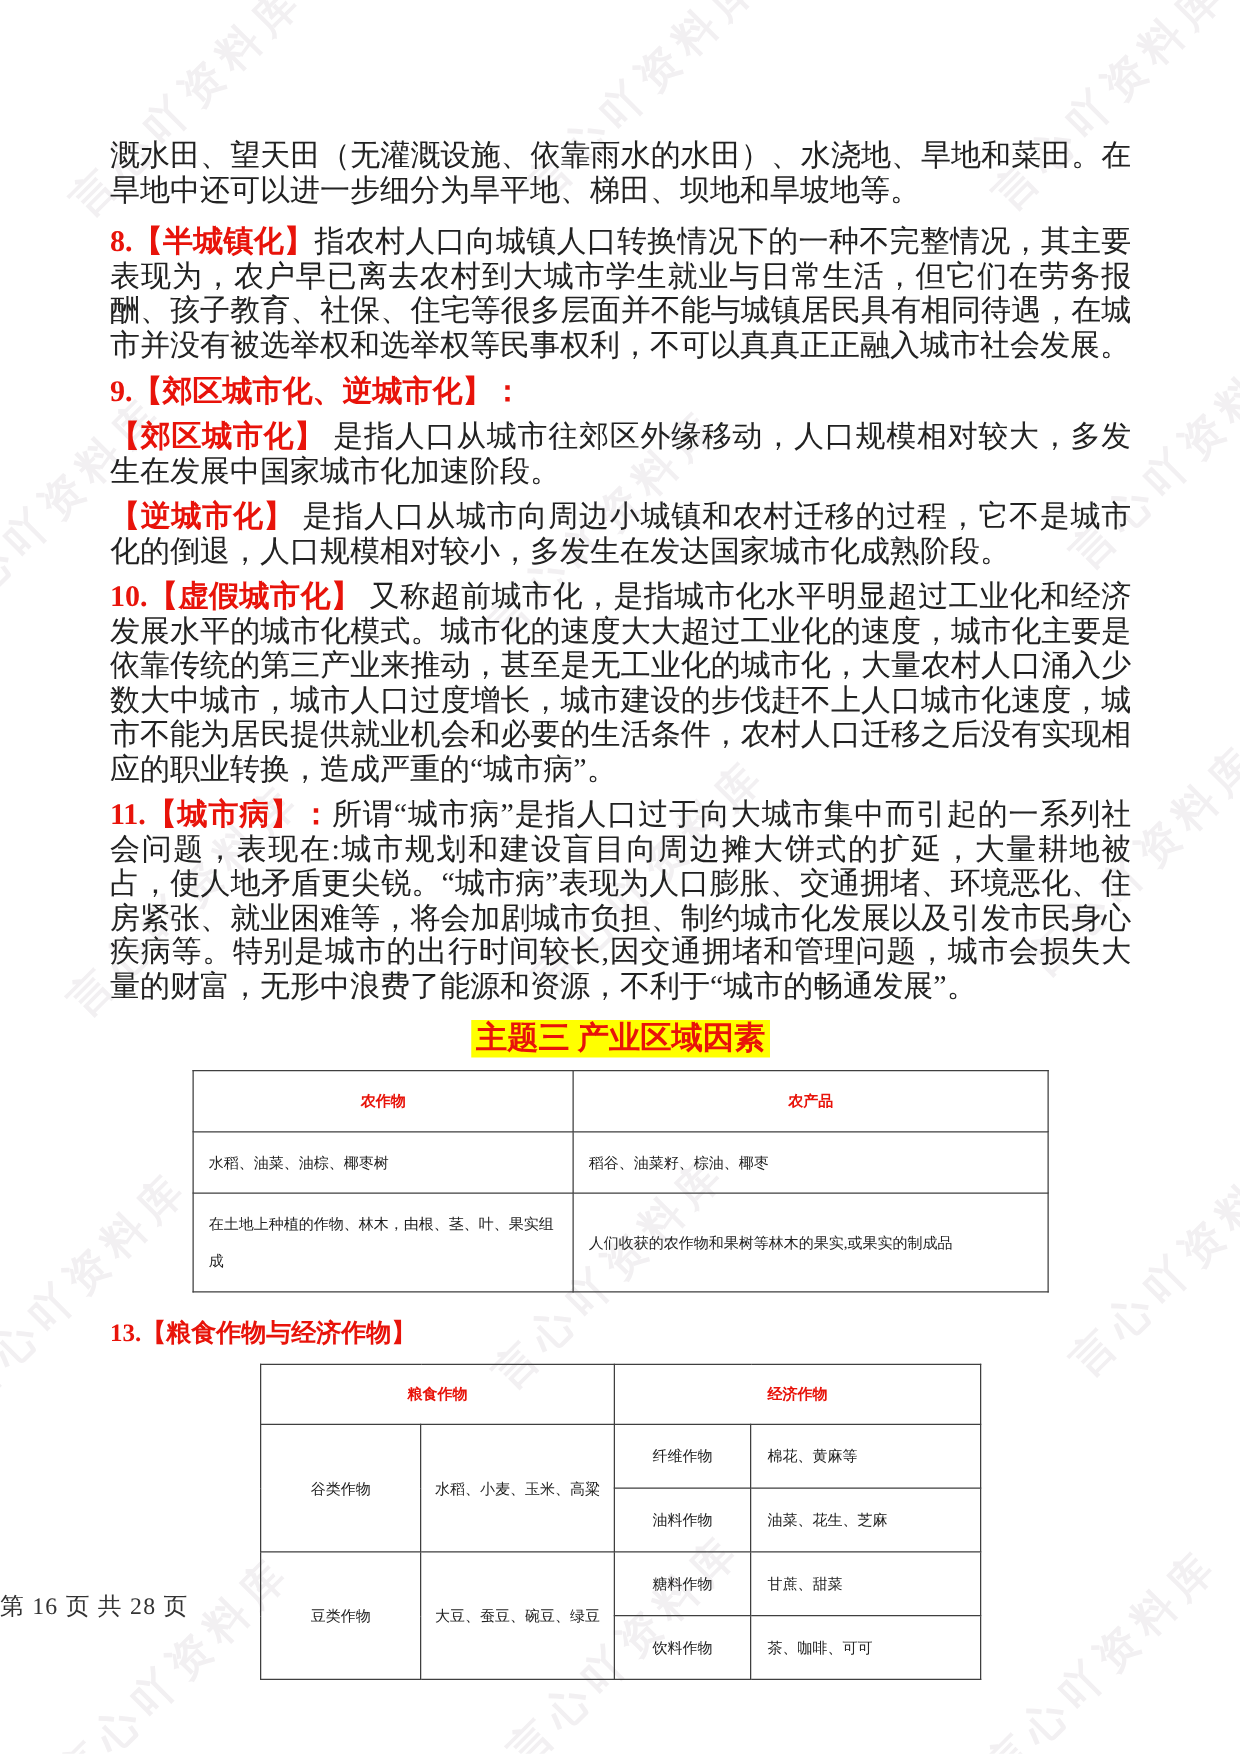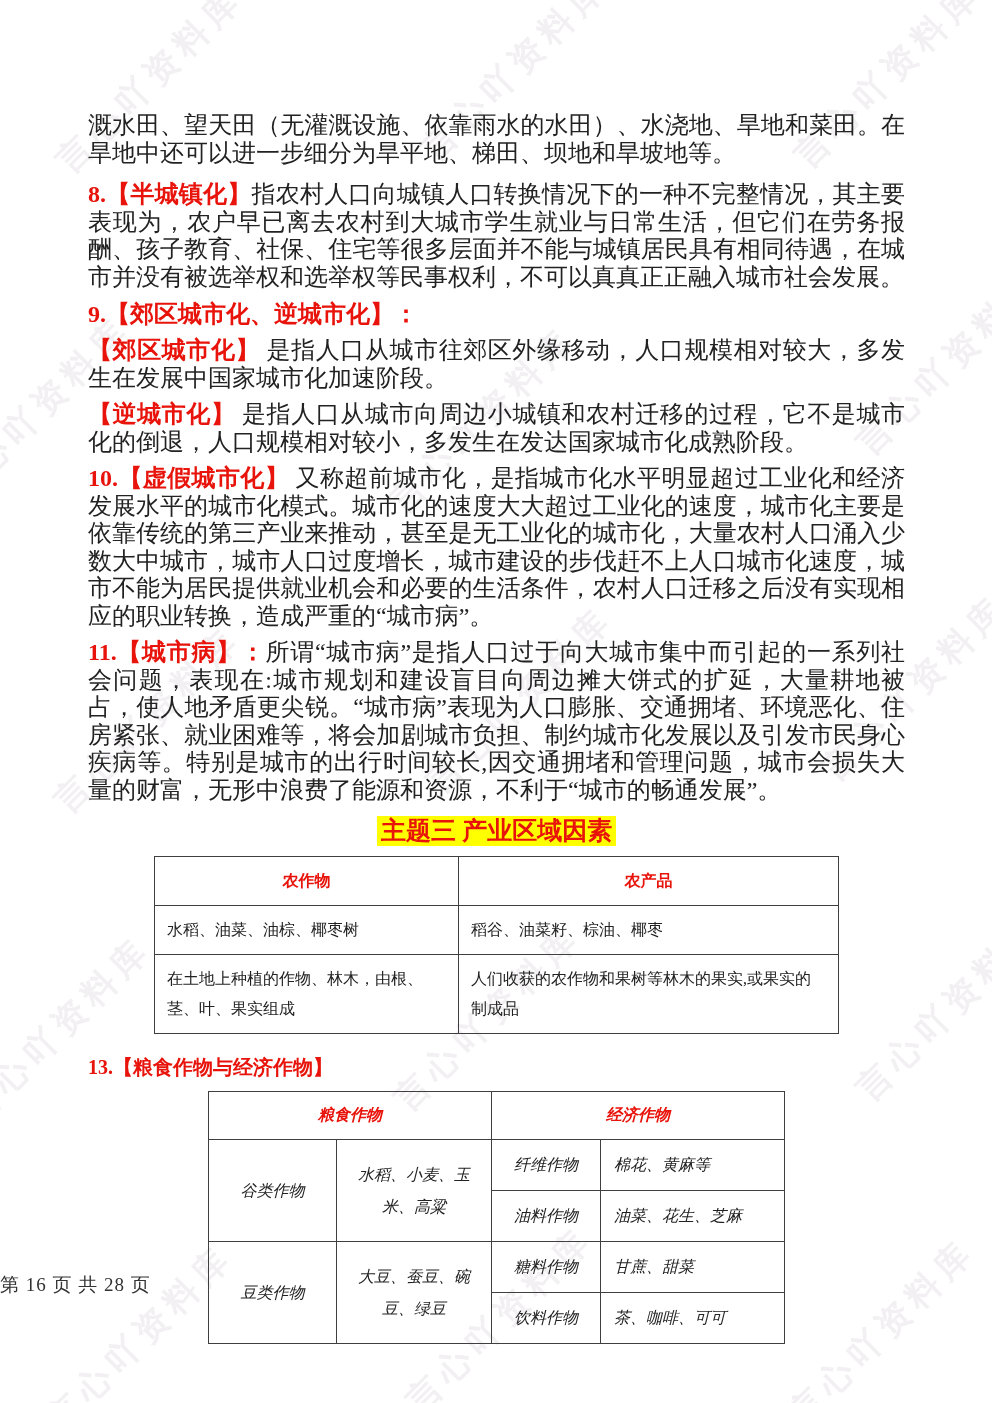--- a/index.html
+++ b/index.html
@@ -45,29 +45,29 @@
     display:inline-block;
     background:#ffff00;
     color:#e8130a;
     font-weight:bold;
     font-size:25px;
     line-height:30px;
     padding:0 4px;
   }
   .sec-label{margin-top:10px;font-size:20px;line-height:28px;}
   
-  table{border-collapse:collapse;table-layout:fixed;font-size:16px;color:#222;}
+  table{border-collapse:collapse;table-layout:fixed;font-size:12px;color:#222;}
   td,th{border:1px solid #3f3f3f;font-weight:normal;}
   th{color:#e8130a;font-weight:bold;text-align:center;}
   #table12{margin:10px 0 0 66px;width:684px;}
   #table12 col.c1{width:304px;} #table12 col.c2{width:380px;}
   #table12 th{height:46px;}
   #table12 td{padding:9px 12px;line-height:30px;text-align:left;vertical-align:middle;}
   #table12 tr.r1 td{height:30px;}
-  #table13{margin:10px 0 0 120px;width:576px;font-style:italic;}
+  #table13{margin:10px 0 0 120px;width:576px;}
   #table13 col.k1{width:128px;} #table13 col.k2{width:155px;}
   #table13 col.k3{width:109px;} #table13 col.k4{width:184px;}
   #table13 th{height:45px;}
   #table13 td{height:46px;text-align:center;vertical-align:middle;line-height:32px;padding:2px 6px;}
   #table13 td.left{text-align:left;padding-left:13px;}
   
   #footer{
     position:absolute;
     left:0;right:0;top:1272px;
     text-align:left;

